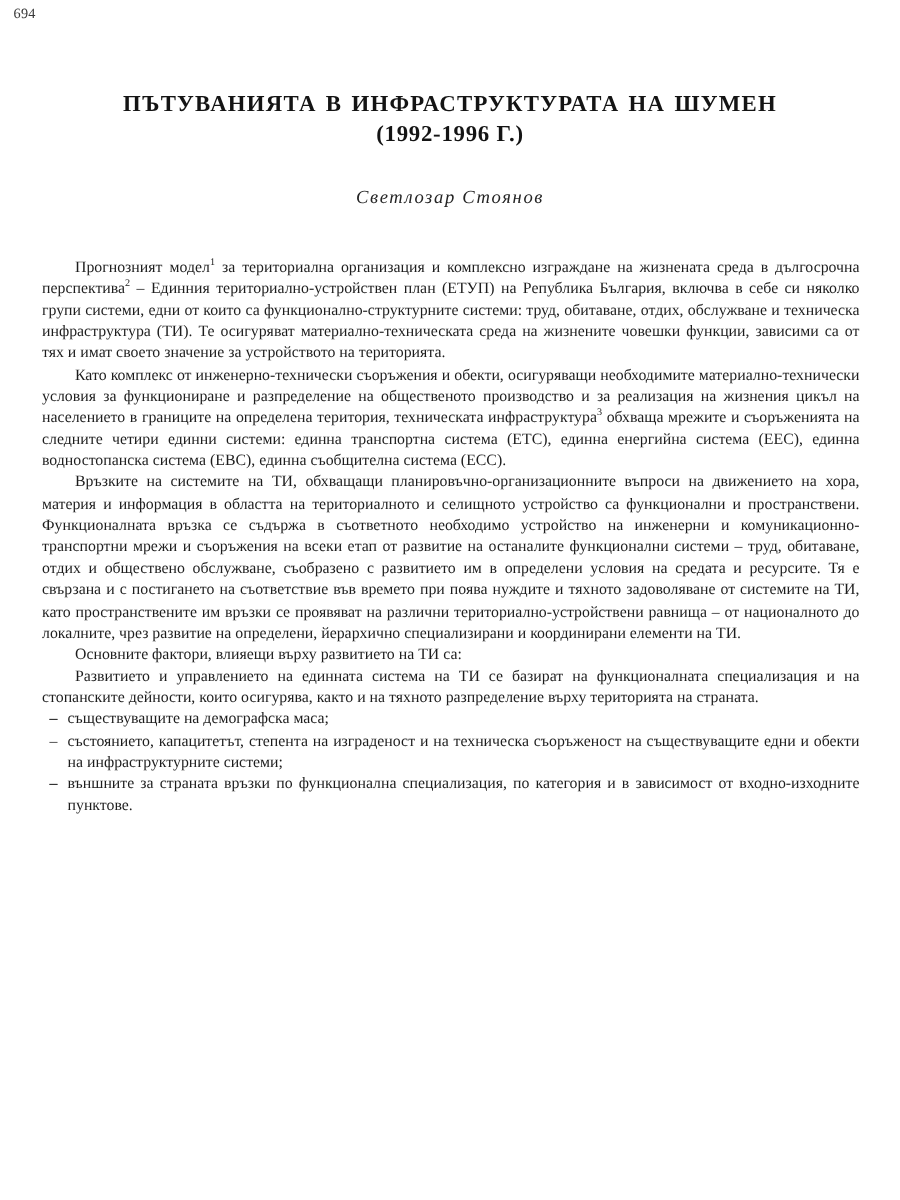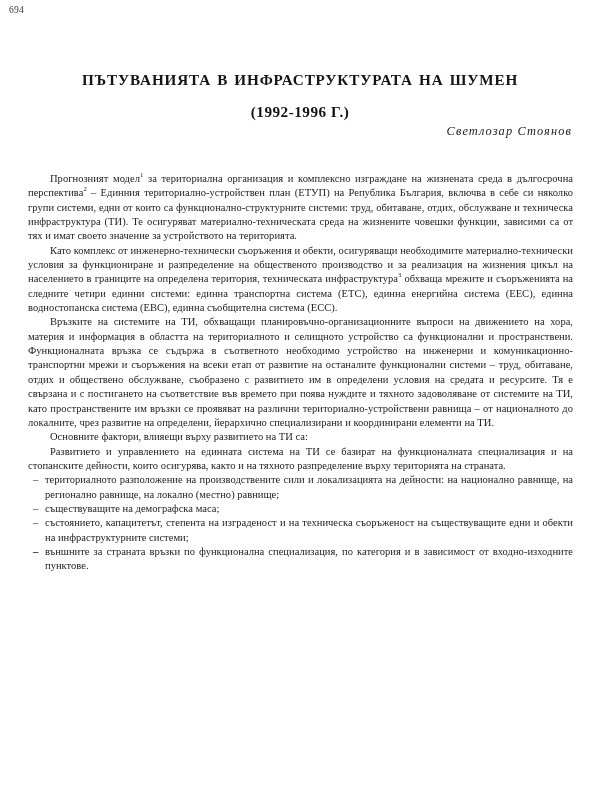--- a/index.html
+++ b/index.html
@@ -36,37 +36,37 @@
     left: 28px;
     width: 544px;
     text-align: center;
   }
   .doc-title {
     font-size: 15.2px;
     font-weight: bold;
     letter-spacing: 0.85px;
     line-height: 1.32;
     color: #141414;
-    margin: 10px;
+    margin: 0;
     word-spacing: 1.5px;
   }
   .doc-subtitle {
     font-size: 15.2px;
     font-weight: bold;
     letter-spacing: 0.5px;
     line-height: 1.32;
     color: #141414;
-    margin: 12px;
+    margin: 0;
   }
   .author {
     position: absolute;
     top: 124px;
     left: 28px;
     width: 544px;
-    text-align: right;
+    text-align: center;
     font-style: italic;
     font-size: 12.4px;
     letter-spacing: 1.1px;
     color: #242424;
   }
   .body-text {
     position: absolute;
     top: 172px;
     left: 28px;
     width: 545px;
@@ -128,21 +128,21 @@
     </p>
 
     <p>Връзките на системите на ТИ, обхващащи планировъчно-организационните въпроси на движението на хора, материя и информация в областта на териториалното и селищното устройство са функционални и пространствени. Функционалната връзка се съдържа в съответното необходимо устройство на инженерни и комуникационно-транспортни мрежи и съоръжения на всеки етап от развитие на останалите функционални системи – труд, обитаване, отдих и обществено обслужване, съобразено с развитието им в определени условия на средата и ресурсите. Тя е свързана и с постигането на съответствие във времето при поява нуждите и тяхното задоволяване от системите на ТИ, като пространствените им връзки се проявяват на различни териториално-устройствени равнища – от националното до локалните, чрез развитие на определени, йерархично специализирани и координирани елементи на ТИ.</p>
 
     <p>Основните фактори, влияещи върху развитието на ТИ са:</p>
 
     <p>Развитието и управлението на единната система на ТИ се базират на функционалната специализация и на стопанските дейности, които осигурява, както и на тяхното разпределение върху територията на страната.</p>
 
     <ul class="factor-list">
       <li>
-        <span class="dash">–</span><span>териториалното разположение на производствените сили и локализацията на дейности: на национално равнище, на регионално равнище, на локално (местно) равнище;</span>
+        <span class="dash">–</span>
       </li>
       <li>
         <span class="dash">–</span><span>съществуващите на демографска маса;</span>
       </li>
       <li>
         <span class="dash">–</span><span>състоянието, капацитетът, степента на изграденост и на техническа съоръженост на съществуващите едни и обекти на инфраструктурните системи;</span>
       </li>
       <li>
         <span class="dash">–</span>
       </li>

